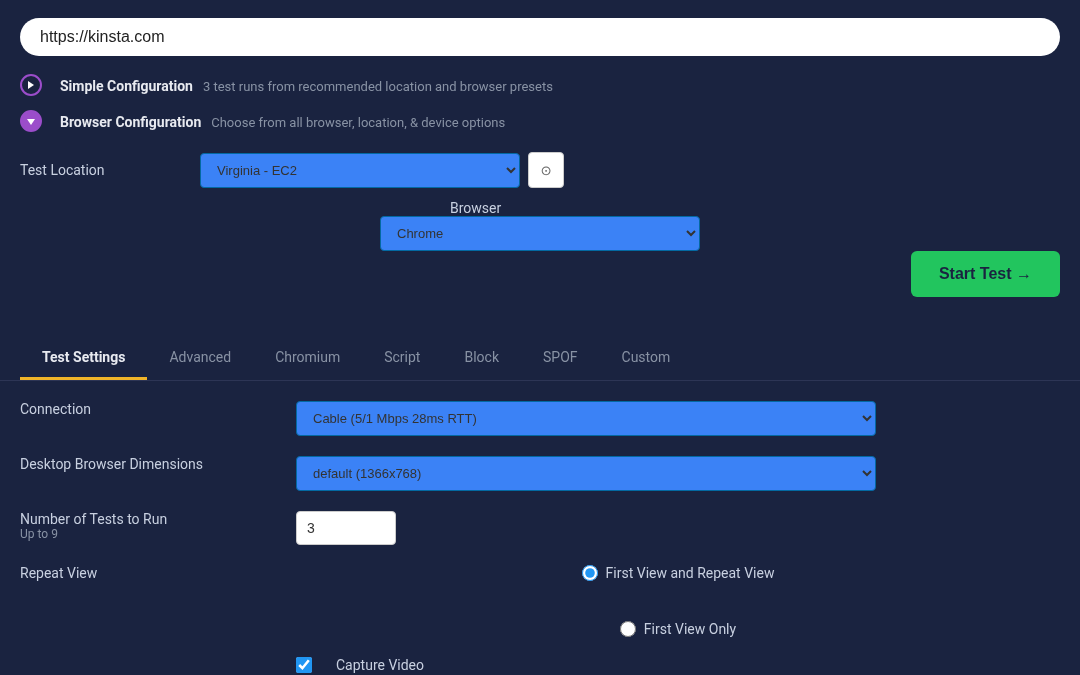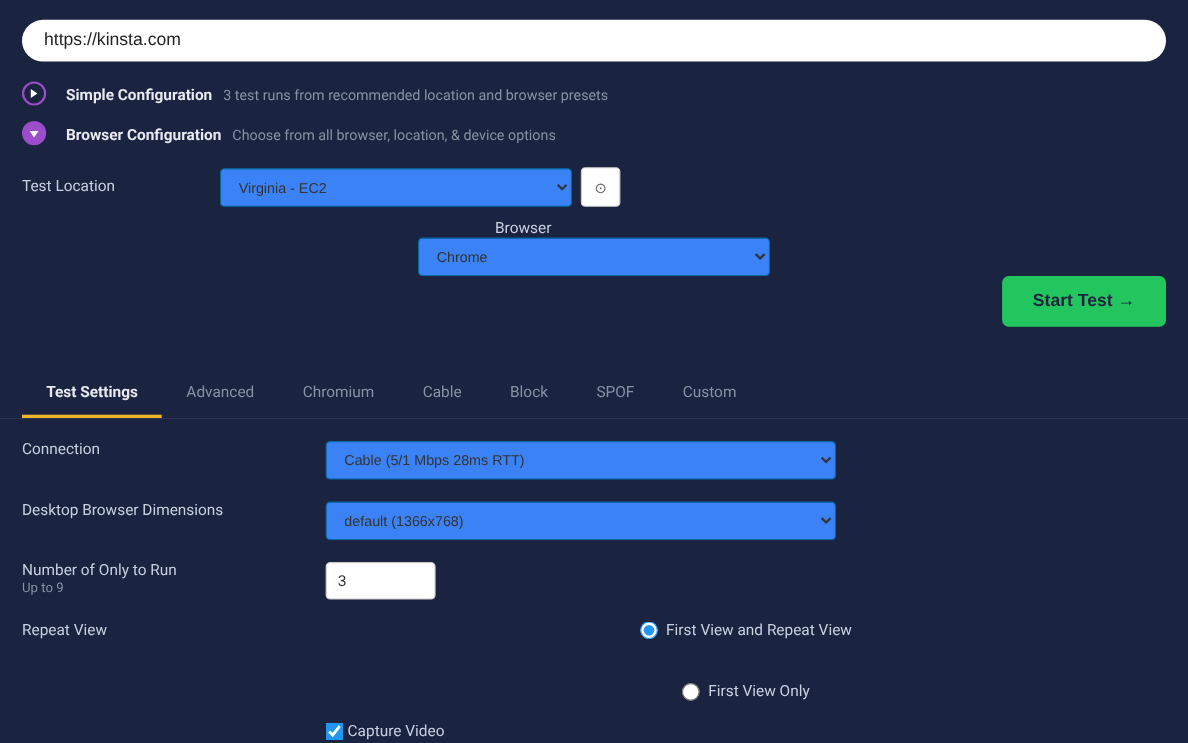--- a/index.html
+++ b/index.html
@@ -188,21 +188,21 @@
     .settings-label-sub {
       font-size: 12px;
       color: #8892a4;
     }
 
     .settings-control {
       flex: 1;
     }
 
     .wide-select {
-      width: 464px;
+      width: 580px;
     }
 
     .number-input {
       width: 100px;
       padding: 8px 10px;
       background: #fff;
       border: 1px solid #ccc;
       border-radius: 4px;
       font-size: 14px;
       color: #333;
@@ -231,21 +231,21 @@
 
     .radio-item label {
       font-size: 14px;
       color: #c8d0e0;
       cursor: pointer;
     }
 
     .checkbox-item {
       display: flex;
       align-items: center;
-      gap: 4px;
+      gap: 24px;
       cursor: pointer;
     }
 
     .checkbox-item input[type="checkbox"] {
       accent-color: #2196f3;
       width: 16px;
       height: 16px;
     }
 
     .checkbox-item label {
@@ -329,21 +329,21 @@
       <option>Edge</option>
     </select>
   </div>
   <button class="start-test-btn">Start Test →</button>
 </div>
 
 <div class="tabs-container">
   <div class="tab active">Test Settings</div>
   <div class="tab">Advanced</div>
   <div class="tab">Chromium</div>
-  <div class="tab">Cable</div>
+  <div class="tab">Script</div>
   <div class="tab">Block</div>
   <div class="tab">SPOF</div>
   <div class="tab">Custom</div>
 </div>
 
 <div class="settings-content">
 
   <div class="settings-row">
     <div class="settings-label">
       <div class="settings-label-title">Connection</div>
@@ -367,21 +367,21 @@
         <option>default (1366x768)</option>
         <option>1024x768</option>
         <option>1280x1024</option>
         <option>1920x1080</option>
       </select>
     </div>
   </div>
 
   <div class="settings-row">
     <div class="settings-label">
-      <div class="settings-label-title">Number of Only to Run</div>
+      <div class="settings-label-title">Number of Tests to Run</div>
       <div class="settings-label-sub">Up to 9</div>
     </div>
     <div class="settings-control">
       <input type="number" class="number-input" value="3" min="1" max="9" style="">
     </div>
   </div>
 
   <div class="settings-row">
     <div class="settings-label">
       <div class="settings-label-title">Repeat View</div>

